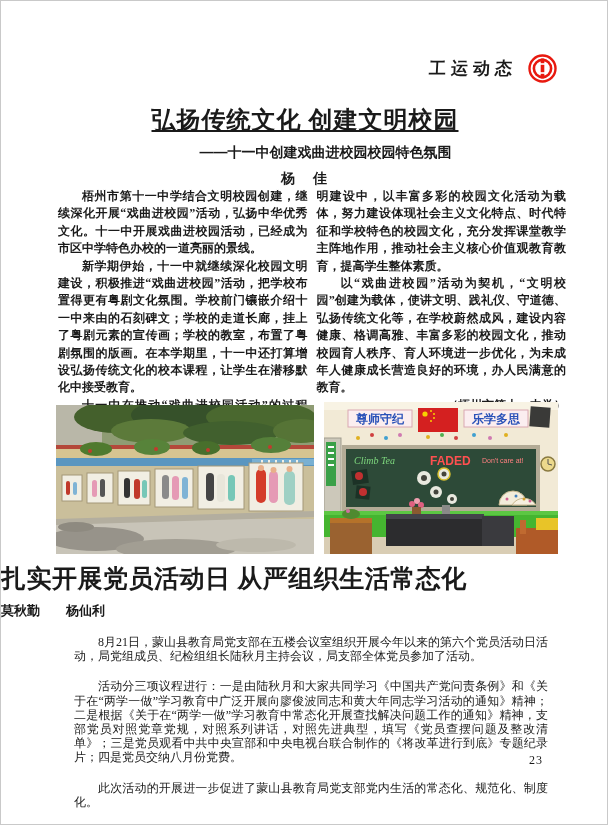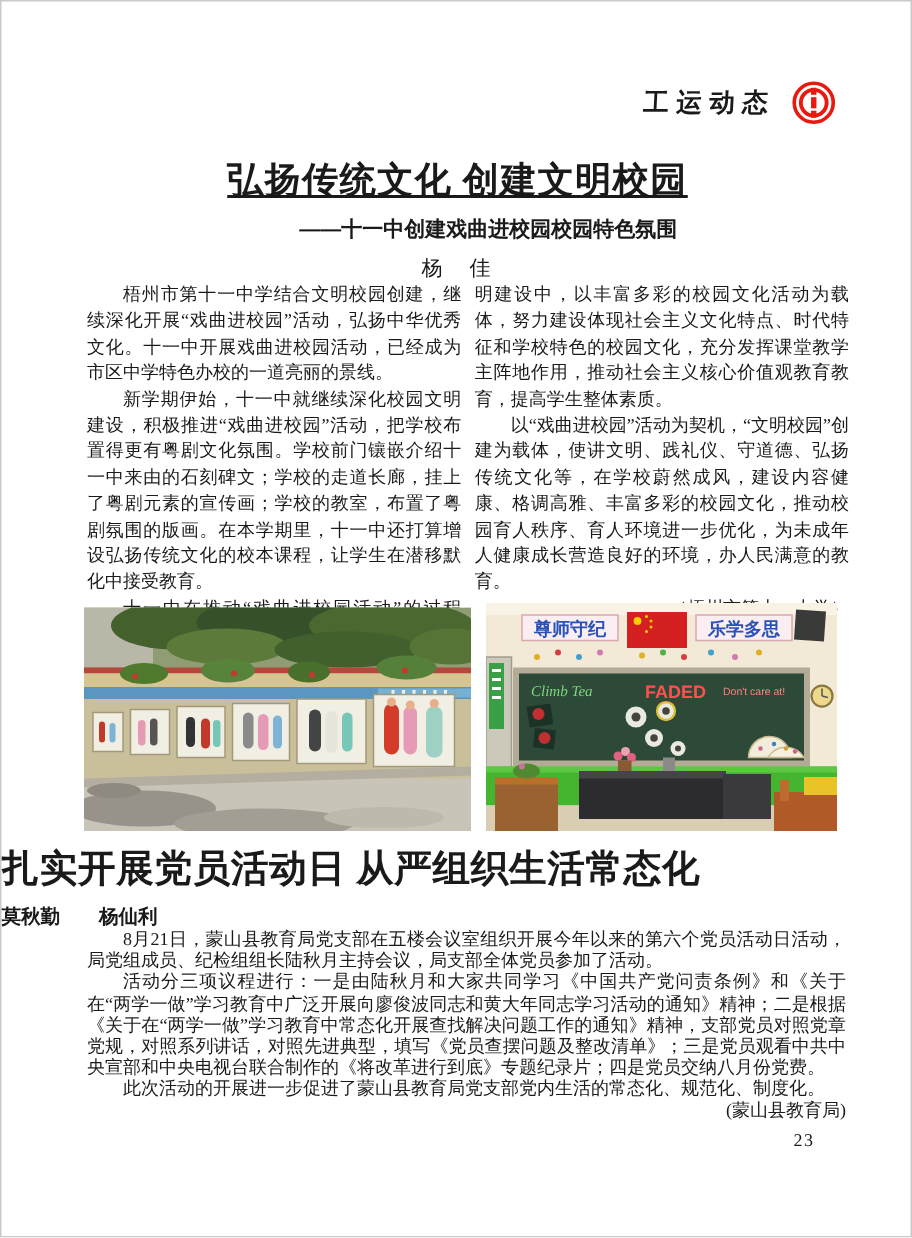--- a/index.html
+++ b/index.html
@@ -12,39 +12,39 @@
   .masthead{position:absolute;top:53px;left:428px;display:flex;align-items:center;gap:11px;}
   .masthead-title{
     font-size:17px;font-weight:bold;letter-spacing:5px;white-space:nowrap;
     font-family:"Liberation Serif","DejaVu Serif",serif;transform:skewX(-3deg);
   }
   
   .a1-head{position:absolute;top:103px;left:0;width:608px;text-align:center;}
   .a1-title{margin:0;font-size:24px;font-weight:bold;letter-spacing:1px;text-decoration:underline;}
   .a1-subtitle{margin-top:8px;font-size:14px;font-weight:bold;
     font-family:"Liberation Sans","DejaVu Sans",sans-serif;margin-left:41px;}
-  .a1-author{margin-top:8px;font-size:14px;font-weight:normal;
+  .a1-author{margin-top:8px;font-size:14px;font-weight:bold;
     font-family:"Liberation Sans","DejaVu Sans",sans-serif;letter-spacing:2px;}
   
   .columns{position:absolute;top:187px;left:57px;width:508px;display:flex;gap:9px;}
-  .col{flex:1;font-size:12px;line-height:17.4px;text-align:justify;}
+  .col{flex:1;font-size:12px;line-height:17.4px;text-align:justify;font-weight:bold;}
   .col p{margin:0;text-indent:2em;}
   .col p.noindent{text-indent:0;}
   .attribution{margin:0;text-indent:0;text-align:right;}
   
   .photos{position:absolute;top:401px;left:55px;width:502px;display:flex;gap:10px;align-items:flex-end;}
   .photo{display:block;}
   
   .a2-head{position:absolute;top:561px;left:0;width:608px;}
   .a2-title{margin:0;font-size:25px;font-weight:bold;letter-spacing:0.5px;}
   .a2-authors{margin-top:7px;font-size:13px;font-weight:bold;
     font-family:"Liberation Sans","DejaVu Sans",sans-serif;}
   .a2-body{position:absolute;top:618px;left:57px;width:506px;
     font-size:12px;line-height:14.2px;text-align:justify;}
-  .a2-body p{margin:0;text-indent:2em;}
+  .a2-body p{margin:16px;text-indent:2em;}
   .a2-body .attribution{text-indent:0;text-align:right;}
   
   .page-number{position:absolute;top:752px;left:528px;font-size:12px;letter-spacing:1px;}
 </style>
 </head>
 <body>
 
 <div class="page">
 
   <div class="masthead">

